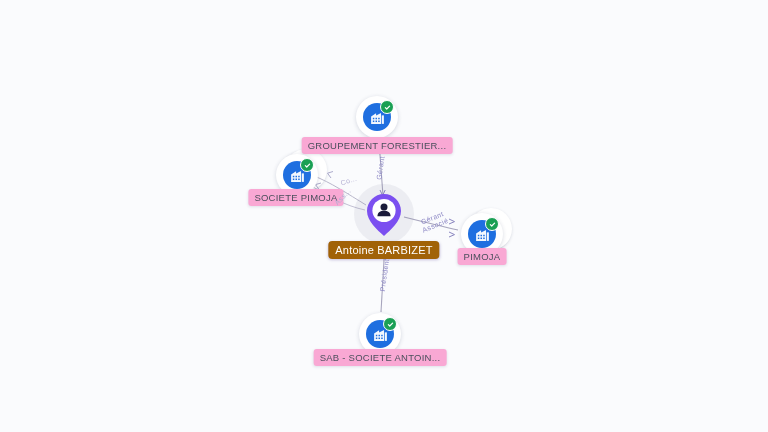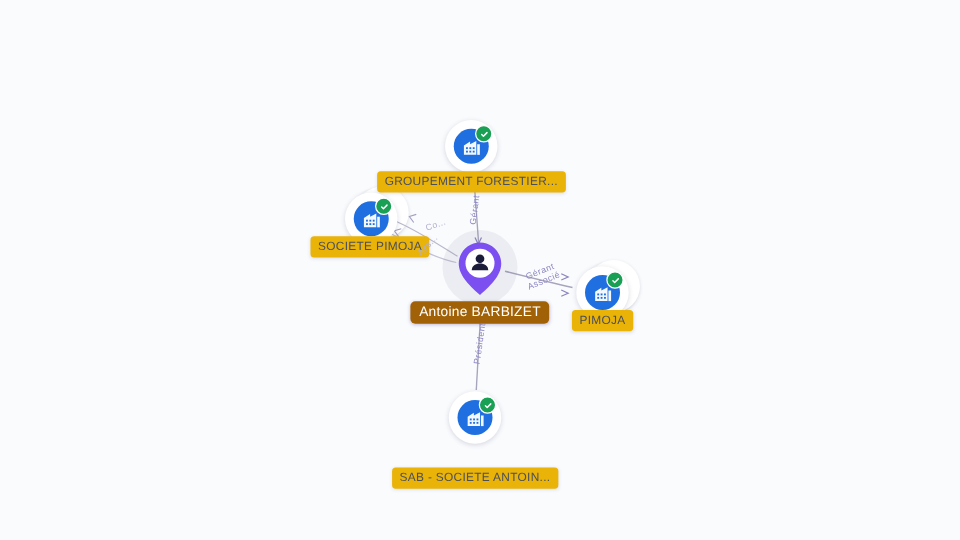--- a/index.html
+++ b/index.html
@@ -93,21 +93,21 @@
     align-items: center;
     justify-content: center;
   }
   .verified-badge svg { display: block; }
 
   
   .company-label {
     position: absolute;
     transform: translate(-50%, 0);
     white-space: nowrap;
-    background: #eab308;
+    background: #f9a8d4;
     color: #4a4f5c;
     font-size: 9.5px;
     letter-spacing: 0.25px;
     padding: 3px 6px;
     border-radius: 3px;
     box-shadow: 0 1px 3px rgba(40, 50, 90, 0.13);
   }
 
   
   .person-halo {
@@ -274,21 +274,21 @@
           <rect x="9.2" y="16.3" width="2.1" height="2.1" fill="#1f6fe0"></rect>
           <rect x="13" y="16.3" width="2.1" height="2.1" fill="#1f6fe0"></rect>
         </svg>
         <span class="verified-badge">
           <svg width="7" height="7" viewBox="0 0 12 12">
             <path d="M2.3 6.2 L4.7 8.6 L9.6 3.6" fill="none" stroke="#ffffff" stroke-width="2" stroke-linecap="round" stroke-linejoin="round"></path>
           </svg>
         </span>
       </div>
     </div>
-    <div class="company-label" style="left:0px; top:15px;margin-top:25px;">SAB - SOCIETE ANTOIN...</div>
+    <div class="company-label" style="left:0px; top:15px;">SAB - SOCIETE ANTOIN...</div>
   </div>
 
   <div class="node" style="left:384px; top:212px;">
     <div class="person-halo"></div>
     <div class="person-pin">
       <svg width="38" height="46" viewBox="0 0 38 46" aria-hidden="true">
         <path d="M19 2 C9.6 2 2 9.6 2 19 C2 29 12.3 38 19 44 C25.7 38 36 29 36 19 C36 9.6 28.4 2 19 2 Z" fill="#7b4ff0"></path>
         <circle cx="19" cy="18.5" r="11.6" fill="#ffffff"></circle>
         <g>
           <circle cx="19" cy="15" r="3.5" fill="#1b1b3a"></circle>

